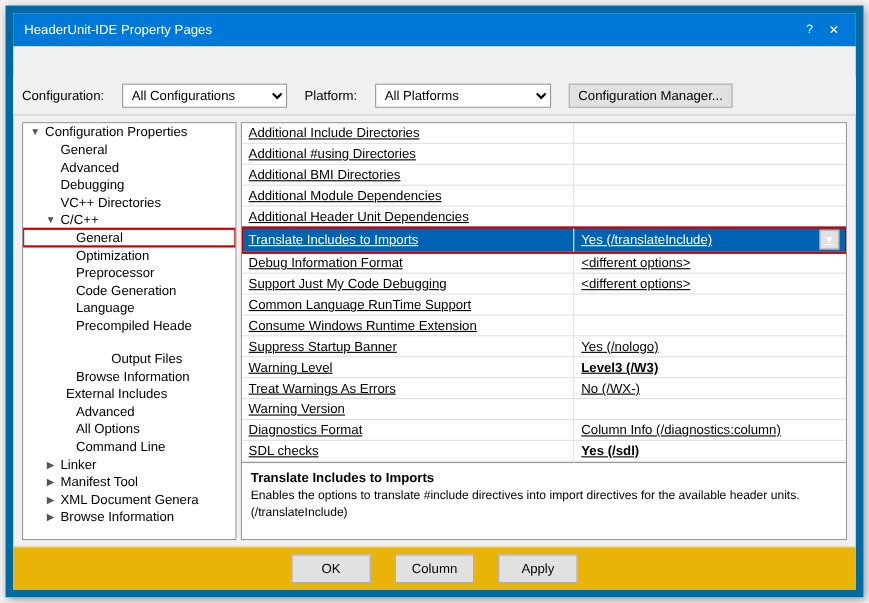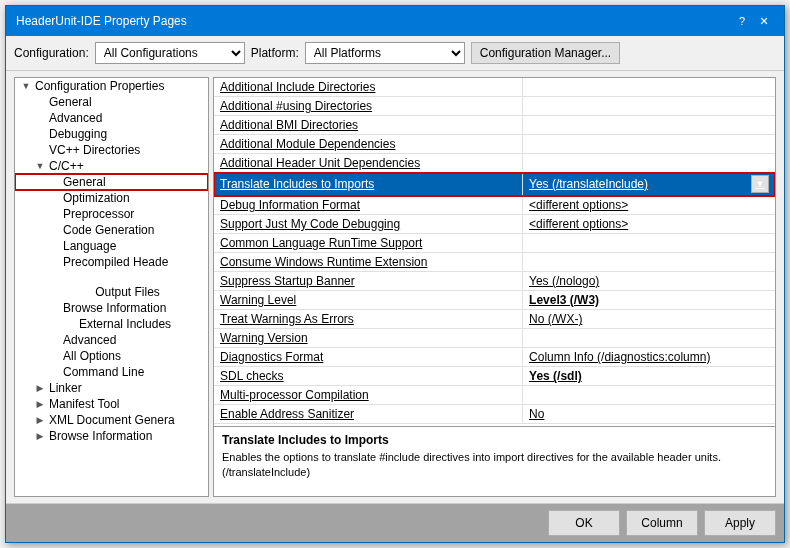--- a/index.html
+++ b/index.html
@@ -11,21 +11,21 @@
       justify-content: center;
       align-items: center;
       width: 790px;
       height: 548px;
       overflow: hidden;
     }
     .dialog {
       width: 780px;
       height: 538px;
       background: #f0f0f0;
-      border: 1px solid #0369a1;
+      border: 7px solid #0369a1;
       box-shadow: 2px 2px 8px rgba(0,0,0,0.4);
       display: flex;
       flex-direction: column;
     }
     .title-bar {
       background: #0078d7;
       color: white;
       padding: 6px 10px;
       display: flex;
       justify-content: space-between;
@@ -49,23 +49,24 @@
       display: flex;
       align-items: center;
       justify-content: center;
     }
 
     .toolbar {
       background: #f0f0f0;
       padding: 6px 8px;
       display: flex;
       align-items: center;
-      gap: 6px;
+      gap: 16px;
       border-bottom: 1px solid #ccc;
       flex-shrink: 0;
+      margin-top: 28px;
     }
     .toolbar label {
       font-size: 12px;
       color: #000;
     }
     .toolbar select {
       height: 22px;
       font-size: 12px;
       border: 1px solid #999;
       background: white;
@@ -196,24 +197,24 @@
     .desc-text {
       font-size: 11px;
       color: #000;
       line-height: 1.4;
     }
 
     
     .bottom-bar {
       padding: 6px 8px;
       display: flex;
-      justify-content: flex-end;
-      gap: 6px;
-      flex-shrink: 0;
-      background: #a3a3a3;
+      justify-content: center;
+      gap: 22px;
+      flex-shrink: 0;
+      background: #eab308;
       border-top: 1px solid #ccc;
     }
     .bottom-btn {
       width: 72px;
       height: 26px;
       font-size: 12px;
       background: #e1e1e1;
       border: 1px solid #adadad;
       cursor: pointer;
     }
@@ -304,21 +305,21 @@
           <span class="tree-label">Precompiled Heade</span>
         </div>
         <div class="tree-item" style="padding-left: 32px; flex-direction: column;">
           <span class="tree-expand"></span>
           <span class="tree-label">Output Files</span>
         </div>
         <div class="tree-item" style="padding-left: 32px;">
           <span class="tree-expand"></span>
           <span class="tree-label">Browse Information</span>
         </div>
-        <div class="tree-item" style="padding-left: 48px;">
+        <div class="tree-item" style="padding-left: 23px;">
           <span class="tree-expand"></span>
           <span class="tree-label">External Includes</span>
         </div>
         <div class="tree-item" style="padding-left: 32px;">
           <span class="tree-expand"></span>
           <span class="tree-label">Advanced</span>
         </div>
         <div class="tree-item" style="padding-left: 32px;">
           <span class="tree-expand"></span>
           <span class="tree-label">All Options</span>

